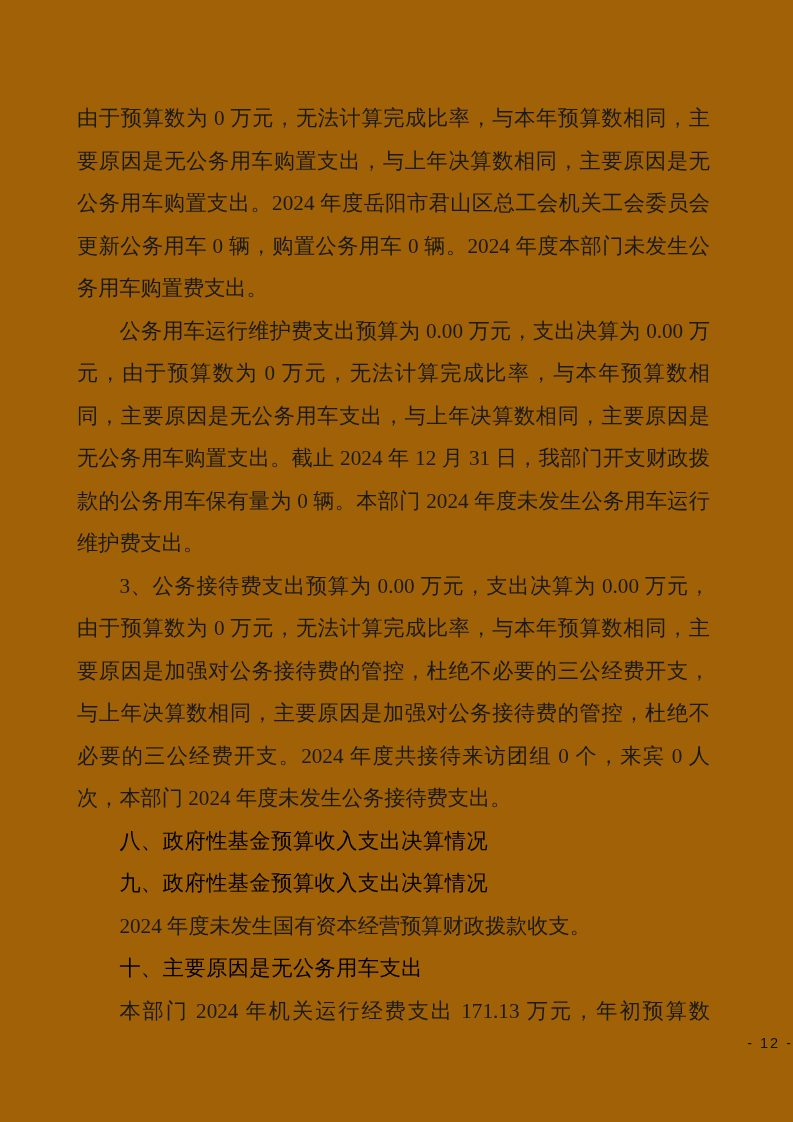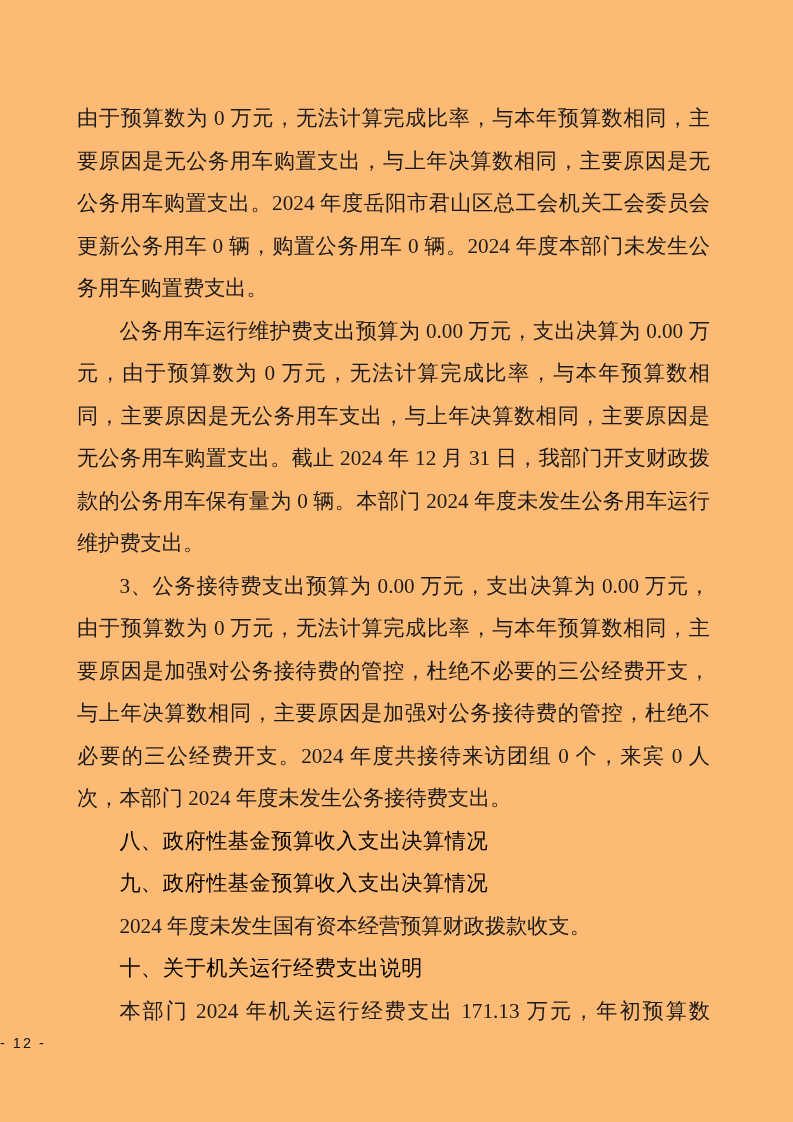--- a/index.html
+++ b/index.html
@@ -5,21 +5,21 @@
   html, body {
     margin: 0;
     padding: 0;
     background: #888;
   }
   .page {
     position: relative;
     width: 793px;
     height: 1122px;
     margin: 0 auto;
-    background: #fdba74;
+    background: #a16207;
     overflow: hidden;
     font-family: "Liberation Serif", "DejaVu Serif", serif;
     color: #1a1a1a;
   }
   .content {
     position: absolute;
     left: 77px;
     top: 97px;
     width: 633px;
     font-size: 21.2px;
@@ -45,37 +45,37 @@
     text-indent: 2em;
     color: #000000;
     font-family: "Liberation Serif", "DejaVu Serif", serif;
     letter-spacing: 0.5px;
   }
   .footer {
     position: absolute;
     left: 0;
     right: 0;
     top: 1033px;
-    text-align: left;
+    text-align: right;
     font-size: 14.5px;
     line-height: 20px;
     color: #111111;
     font-family: "Liberation Sans", "DejaVu Sans", sans-serif;
     letter-spacing: 2px;
   }
 </style>
 </head>
 <body>
 
 <div class="page">
   <div class="content">
     <p class="para no-indent">由于预算数为 0 万元，无法计算完成比率，与本年预算数相同，主要原因是无公务用车购置支出，与上年决算数相同，主要原因是无公务用车购置支出。2024 年度岳阳市君山区总工会机关工会委员会更新公务用车 0 辆，购置公务用车 0 辆。2024 年度本部门未发生公务用车购置费支出。</p>
     <p class="para">公务用车运行维护费支出预算为 0.00 万元，支出决算为 0.00 万元，由于预算数为 0 万元，无法计算完成比率，与本年预算数相同，主要原因是无公务用车支出，与上年决算数相同，主要原因是无公务用车购置支出。截止 2024 年 12 月 31 日，我部门开支财政拨款的公务用车保有量为 0 辆。本部门 2024 年度未发生公务用车运行维护费支出。</p>
     <p class="para">3、公务接待费支出预算为 0.00 万元，支出决算为 0.00 万元，由于预算数为 0 万元，无法计算完成比率，与本年预算数相同，主要原因是加强对公务接待费的管控，杜绝不必要的三公经费开支，与上年决算数相同，主要原因是加强对公务接待费的管控，杜绝不必要的三公经费开支。2024 年度共接待来访团组 0 个，来宾 0 人次，本部门 2024 年度未发生公务接待费支出。</p>
     <h2 class="heading">八、政府性基金预算收入支出决算情况</h2>
     <h2 class="heading">九、政府性基金预算收入支出决算情况</h2>
     <p class="para">2024 年度未发生国有资本经营预算财政拨款收支。</p>
-    <h2 class="heading">十、关于机关运行经费支出说明</h2>
+    <h2 class="heading">十、主要原因是无公务用车支出</h2>
     <p class="para stretch">本部门 2024 年机关运行经费支出 171.13 万元，年初预算数</p>
   </div>
 
   <div class="footer">- 12 -</div>
 </div>
 
 </body></html>

